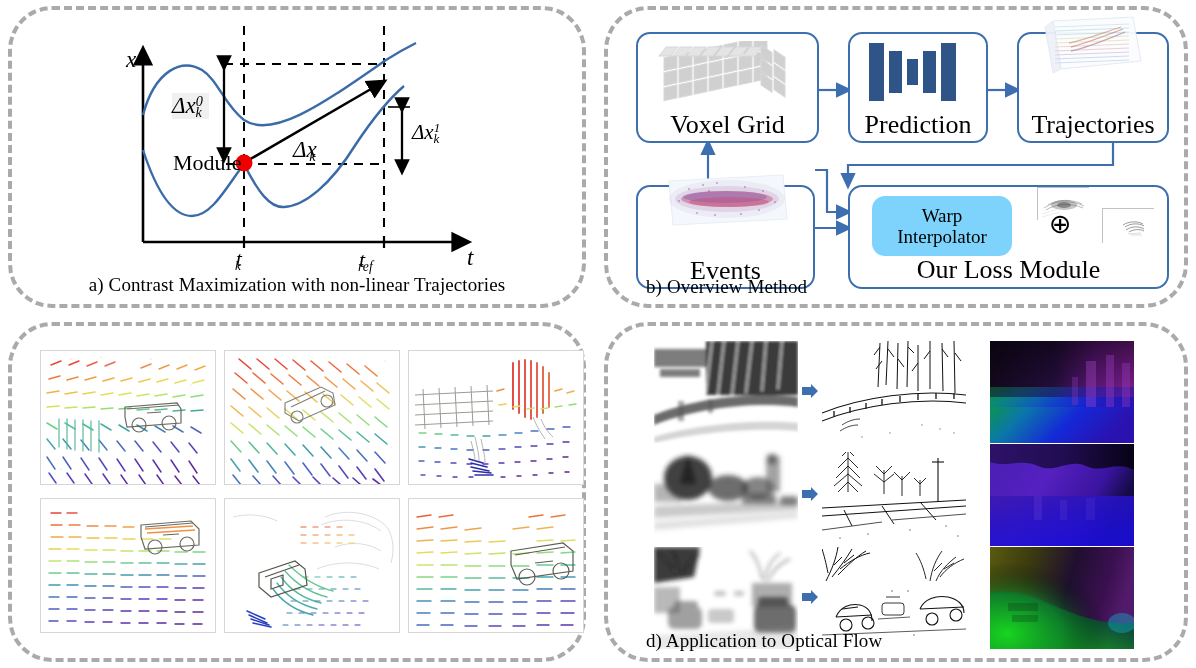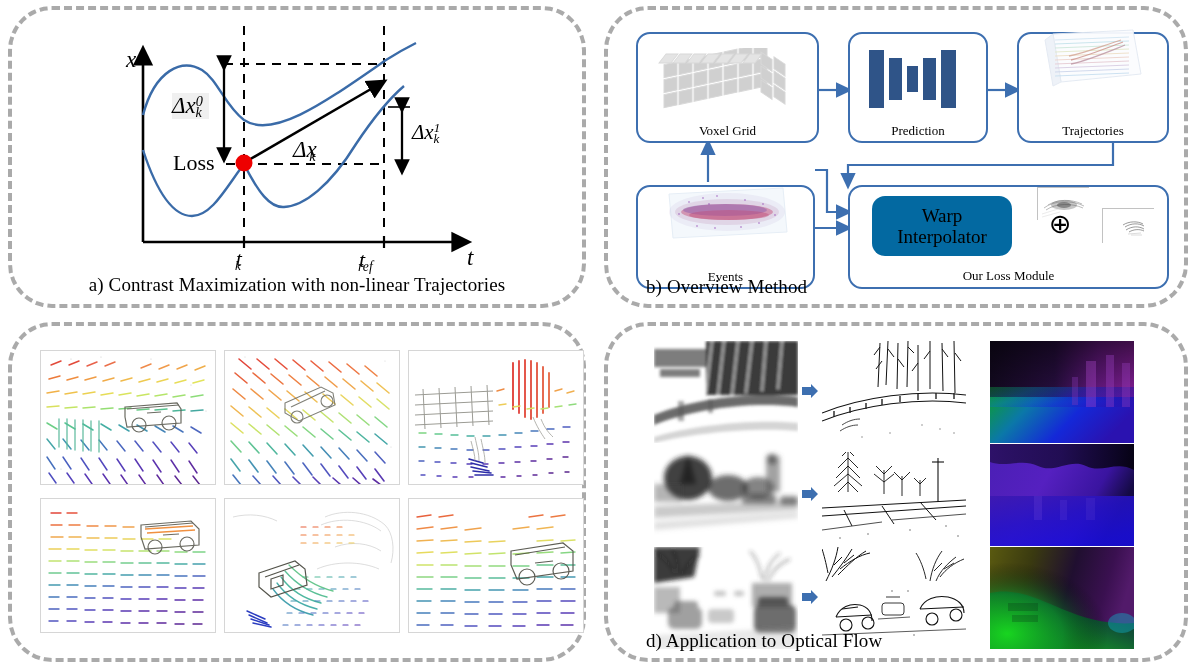--- a/index.html
+++ b/index.html
@@ -58,26 +58,26 @@
     position: absolute;
     border: 2px solid #3d6fb0;
     border-radius: 14px;
     background: #ffffff;
     display: flex;
     flex-direction: column;
     align-items: center;
     justify-content: flex-end;
     padding-bottom: 3px;
   }
-  .node-label { font-size: 13px; color: #000; line-height: 1.05; }
+  .node-label { font-size: 26px; color: #000; line-height: 1.05; }
   .node-art { flex: 1 1 auto; display:flex; align-items:center; justify-content:center; width:100%; }
 
   .warpbox {
     position: absolute;
-    background: #0369a1;
+    background: #7dd3fc;
     border-radius: 13px;
     display: flex; flex-direction: column;
     align-items: center; justify-content: center;
     color: #000; font-size: 19px; line-height: 1.12; text-align: center;
   }
   .thumb { position:absolute; border:1px solid #c2c2c2; background:#fff; }
   .oplus { position:absolute; font-size: 27px; line-height: 1; color:#000;
            font-family:"DejaVu Sans", sans-serif; }
 
   
@@ -157,21 +157,21 @@
       </div>
 
       <div class="mathlabel" style="left:400px; top:110px; font-size:21px;">
         <span>Δx</span><span class="up">1</span><span class="dn">k</span>
       </div>
 
       <div class="mathlabel" style="left:281px; top:127px; font-size:23px;">
         <span>Δx</span><span class="dn">k</span>
       </div>
 
-      <div class="plainlabel" style="left:161px; top:140px; font-size:22px;">Loss</div>
+      <div class="plainlabel" style="left:161px; top:140px; font-size:22px;">Module</div>
 
       <div class="mathlabel" style="left:224px; top:237px; font-size:21px;">
         <span>t</span><span class="dn">k</span>
       </div>
 
       <div class="mathlabel" style="left:347px; top:237px; font-size:22px;">
         <span>t</span><span class="dn">ref</span>
       </div>
     </div>
     <div class="caption">a) Contrast Maximization with non-linear Trajectories</div>

